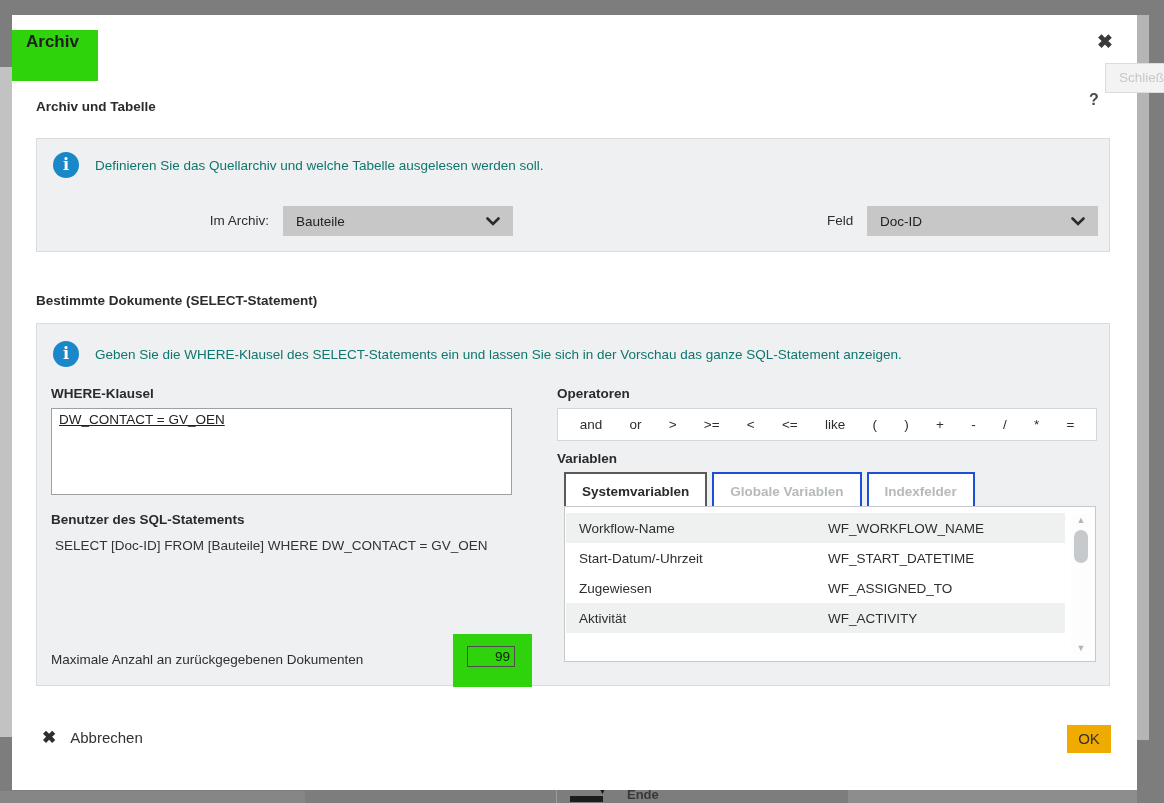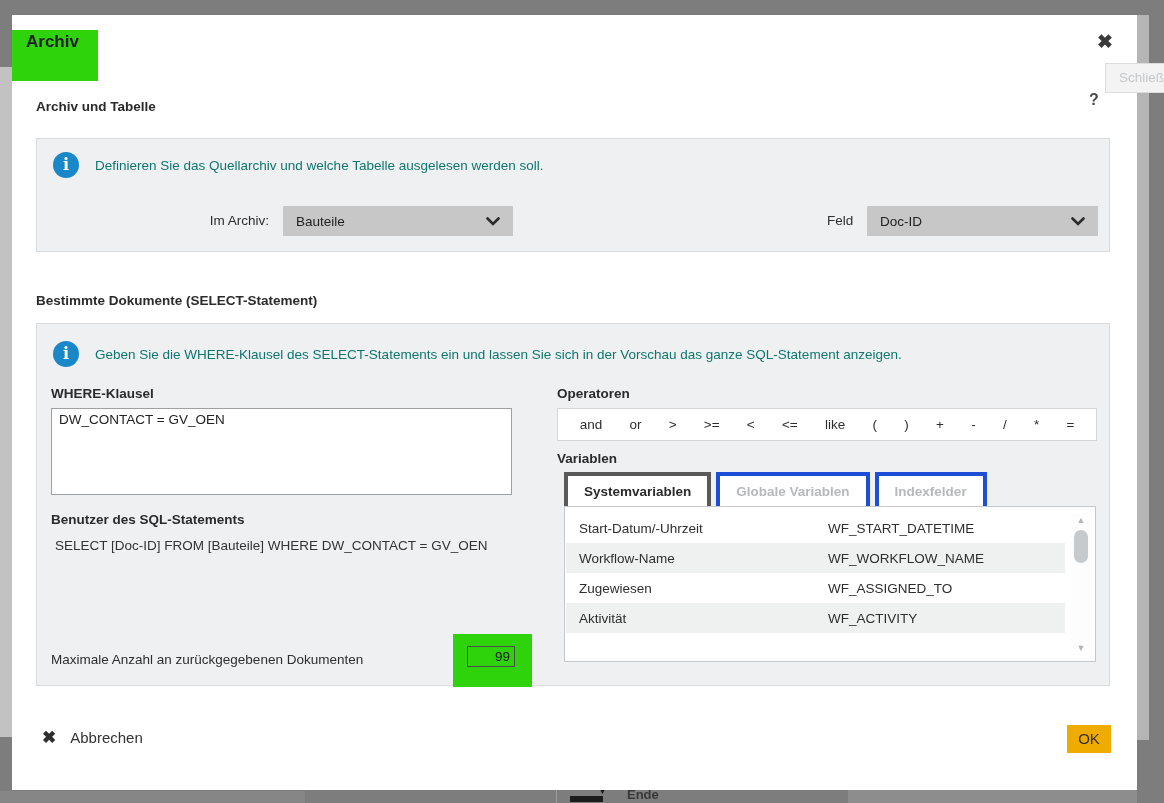--- a/index.html
+++ b/index.html
@@ -53,39 +53,39 @@
 
   
   .dropdown { height:30px; background:#c7c7c7; display:flex; align-items:center;
               justify-content:space-between; padding:0 13px; font-size:13.5px; color:#222;
               cursor:pointer;text-align:center; }
   .fld-label { font-size:13.5px; color:#2e2e2e; }
 
   
   .where-box { left:14px; top:84px; width:461px; height:87px; background:#fff;
                border:1px solid #9da1a3; padding:3px 7px; font-family:"Liberation Sans",sans-serif;
-               font-size:13.5px; color:#222; resize:none; overflow:hidden; }
+               font-size:13.5px; color:#222; resize:none; overflow:hidden;text-decoration:underline; }
   .sql-text { left:18px; top:214px; font-size:13.5px; color:#333; }
 
   .hl-max { left:416px; top:310px; width:79px; height:53px; }
   .max-input { position:absolute; left:430px; top:322px; width:48px; height:21px;
                background:transparent; border:1px solid #4d4d4d; text-align:right;
                padding-right:4px; font-size:13.5px; color:#1c1c1c;
                font-family:"Liberation Sans",sans-serif; }
 
   
   .op-bar { left:520px; top:84px; width:540px; height:33px; background:#fff;
             border:1px solid #d4d7d9; display:flex; align-items:center;
             justify-content:space-around; padding:0 8px; }
   .op-item { font-size:13.5px; color:#2e2e2e; cursor:pointer; }
 
   
   .tabs { left:527px; top:148px; display:flex; gap:5px; }
   .tab { height:38px; padding:4px 16px; display:flex; align-items:center; background:#fff;
-         border:4px solid #1d4ed8; font-size:13.5px; font-weight:bold; color:#b6b9bc;
+         border:2px solid #1d4ed8; font-size:13.5px; font-weight:bold; color:#b6b9bc;
          cursor:pointer; white-space:nowrap; }
   .tab.active { border-color:#5a5a5a; color:#2b2b2b; }
 
   
   .var-table { left:527px; top:182px; width:532px; height:156px; background:#fff;
                border:1px solid #c5c9cb; display:flex; }
   .var-rows { flex:1; margin:6px 2px 6px 1px; }
   .vrow { height:30px; display:flex; align-items:center; font-size:13.5px; color:#2e2e2e;
           cursor:pointer; background:#fff; }
   .vrow.odd { background:#eff1f1; }
@@ -195,27 +195,27 @@
         <span>Globale Variablen</span>
       </div>
         <div class="tab odd">
         <span>Indexfelder</span>
       </div>
       </div>
 
     <div class="abs var-table">
       <div class="var-rows">
 
-      <div class="vrow">
+      <div class="vrow odd">
+          <span class="vname">Workflow-Name</span>
+          <span class="vcode">WF_WORKFLOW_NAME</span>
+        </div>
+          <div class="vrow">
           <span class="vname">Start-Datum/-Uhrzeit</span>
           <span class="vcode">WF_START_DATETIME</span>
-        </div>
-          <div class="vrow odd">
-          <span class="vname">Workflow-Name</span>
-          <span class="vcode">WF_WORKFLOW_NAME</span>
         </div>
           <div class="vrow">
           <span class="vname">Zugewiesen</span>
           <span class="vcode">WF_ASSIGNED_TO</span>
         </div>
           <div class="vrow odd">
           <span class="vname">Aktivität</span>
           <span class="vcode">WF_ACTIVITY</span>
         </div>
         </div>

